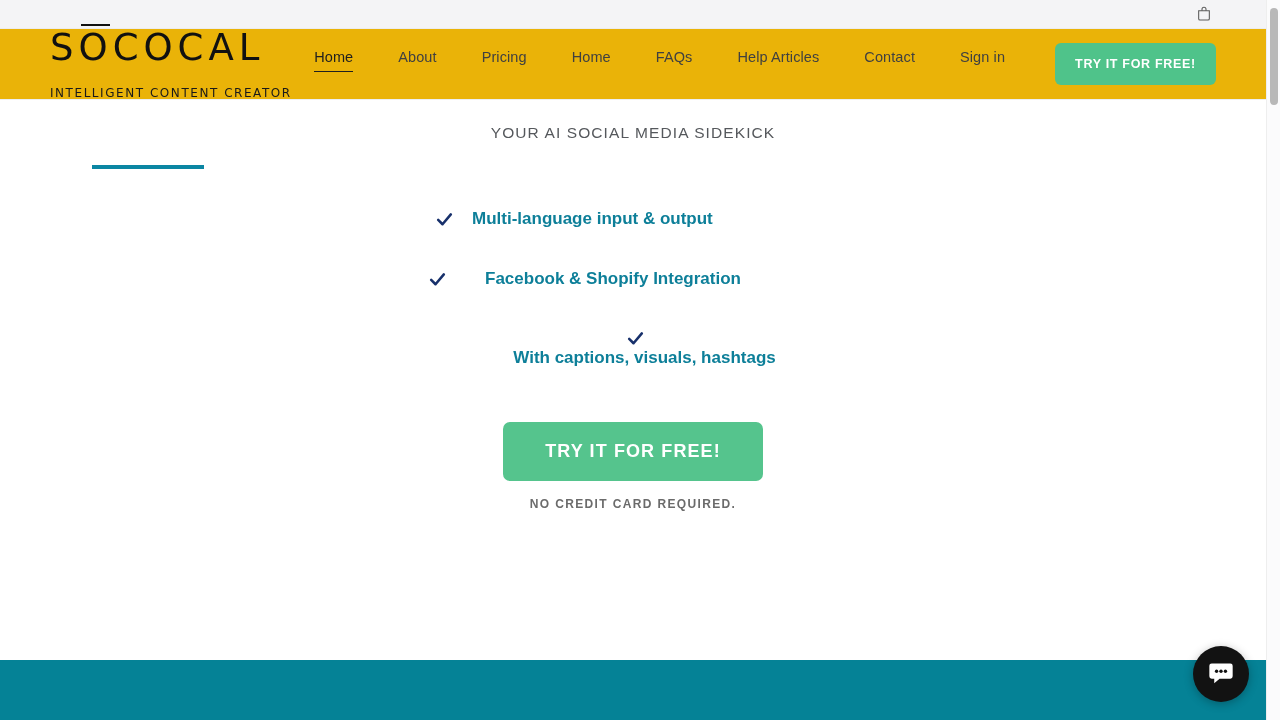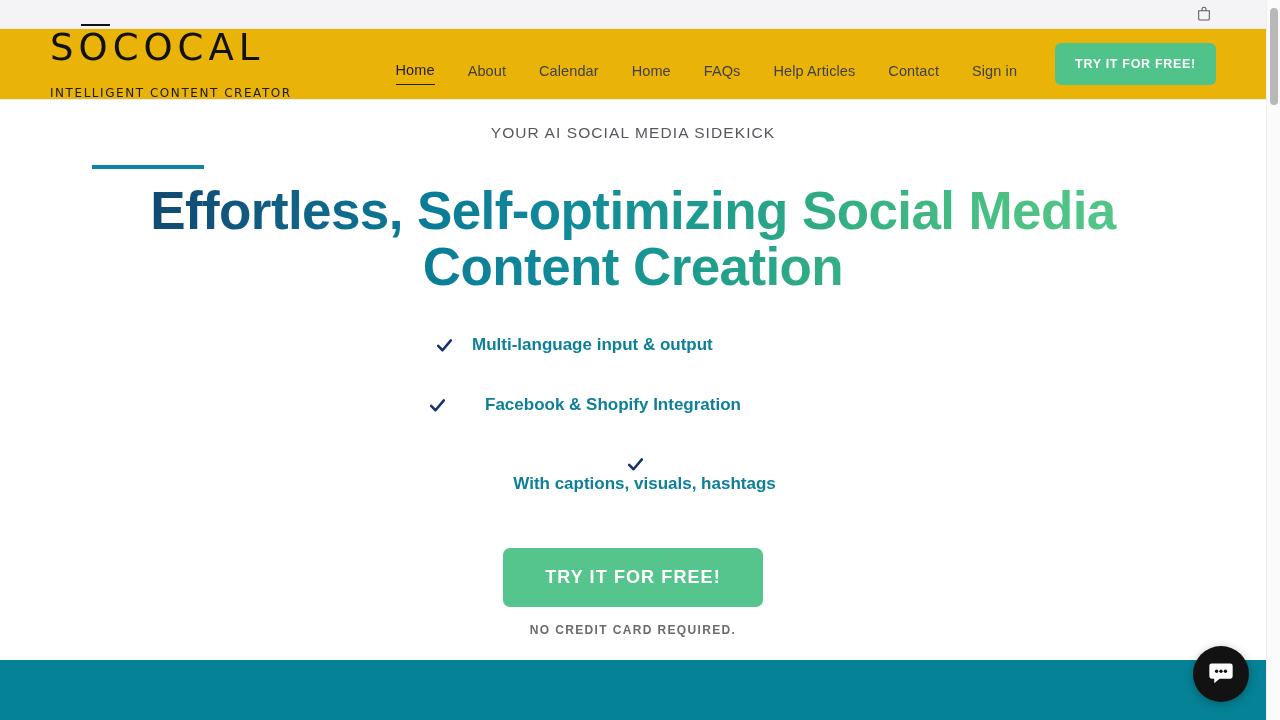--- a/index.html
+++ b/index.html
@@ -89,22 +89,22 @@
     color: #1a1a1a;
     text-align: right;
     display: block;
     margin-top: 20px;
     white-space: nowrap;
   }
 
   .main-nav {
     margin-left: auto;
     display: flex;
-    align-items: flex-end;
-    gap: 0;
+    align-items: flex-start;
+    gap: 12px;
   }
   .nav-link {
     font-size: 14.5px;
     color: #404040;
     text-decoration: none;
     padding: 6px 0;
     margin-left: 33px;
     white-space: nowrap;
     letter-spacing: 0.1px;
   }
@@ -276,38 +276,37 @@
 <header class="site-header">
 
   <a href="#" class="brand">
     <span class="brand-wordmark"><span>S</span><span class="macron-o">O</span><span>COCAL</span></span>
     <span class="brand-tagline">INTELLIGENT CONTENT CREATOR</span>
   </a>
 
   <nav class="main-nav">
     <a href="#" class="nav-link is-active">Home</a>
     <a href="#" class="nav-link">About</a>
-    <a href="#" class="nav-link">Calendar</a>
+    <a href="#" class="nav-link">Pricing</a>
     <a href="#" class="nav-link">Home</a>
     <a href="#" class="nav-link">FAQs</a>
     <a href="#" class="nav-link">Help Articles</a>
     <a href="#" class="nav-link">Contact</a>
     <a href="#" class="nav-link">Sign in</a>
     <button class="nav-cta">TRY IT FOR FREE!</button>
   </nav>
 
 </header>
 
 <main class="hero">
 
   <p class="hero-eyebrow">YOUR AI SOCIAL MEDIA SIDEKICK</p>
 
   <div class="hero-rule"></div>
 
-  <h1 class="hero-title">Effortless, Self-optimizing Social Media Content Creation</h1>
 
 
   <ul class="feature-list">
     <li class="feature-item">
       <svg class="check-icon" viewBox="0 0 24 24" fill="none" stroke="currentColor" stroke-width="3.2" stroke-linecap="round" stroke-linejoin="round">
         <polyline points="4,12.5 9.5,18 20,5.5"></polyline>
       </svg>
       <span class="feature-label">Multi-language input &amp; output</span>
     </li>
     <li class="feature-item">

